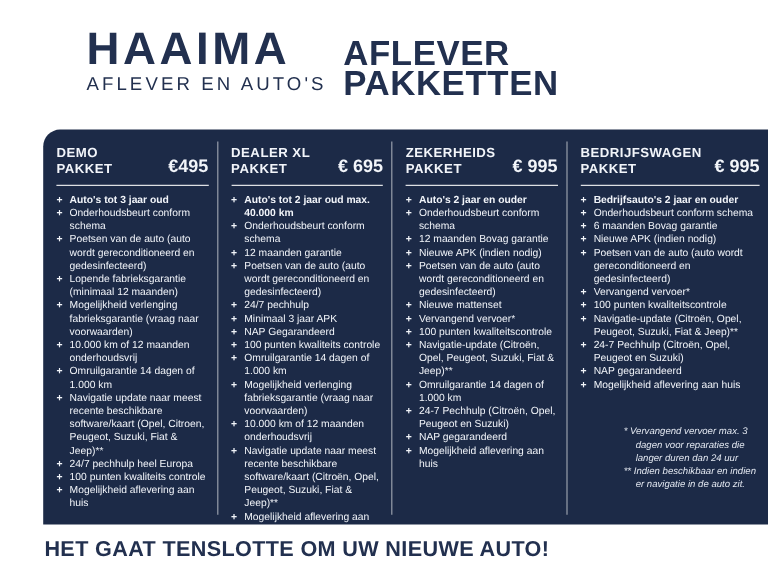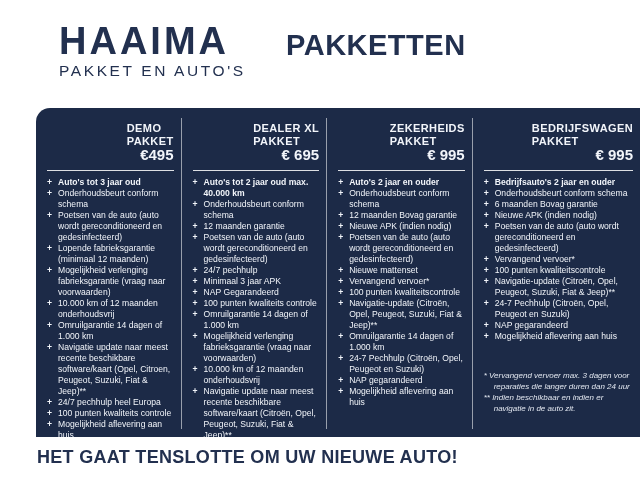--- a/index.html
+++ b/index.html
@@ -8,63 +8,64 @@
     --light:#F2F5FA;
   }
   html,body{margin:0;padding:0;}
   body{
     width:640px;height:480px;position:relative;overflow:hidden;
     background:#ffffff;
     font-family:"Liberation Sans", sans-serif;
     color:var(--navy);
   }
   
-  .logo{position:absolute;left:59px;top:22px;color:var(--navy);}
+  .logo{position:absolute;left:72px;top:22px;color:var(--navy);}
   .logo-name{font-size:38px;font-weight:bold;letter-spacing:3px;line-height:38px;}
   .logo-sub{font-size:15.5px;letter-spacing:2.6px;margin-top:2px;}
   .main-title{
     position:absolute;left:286px;top:33px;color:var(--navy);
     font-weight:bold;font-size:29px;line-height:25px;letter-spacing:0.5px;
   }
   
   .panel{
     position:absolute;left:36px;top:108px;width:604px;height:329px;
     background:var(--panel);border-radius:14px 0 0 0;
     display:flex;box-sizing:border-box;
     padding:10px 0 8px 0;color:var(--light);overflow:hidden;
   }
   .pkg{flex:1 1 0;min-width:0;box-sizing:border-box;padding:4px 7px 0 11px;}
   .pkg:last-child{flex:1.18 1 0;}
   .pkg + .pkg{border-left:1px solid rgba(255,255,255,0.55);}
-  .pkg-head{display:flex;justify-content:space-between;align-items:flex-end;flex-direction:column;}
+  .pkg-head{display:flex;justify-content:space-between;align-items:flex-end;}
   .pkg-name{font-weight:bold;font-size:11px;line-height:12.5px;letter-spacing:0.4px;}
   .pkg-price{font-weight:bold;font-size:15px;line-height:16px;white-space:nowrap;}
   .pkg-rule{border:none;border-top:1px solid rgba(255,255,255,0.85);margin:7px 0 6px 0;}
   .pkg-items{list-style:none;margin:0;padding:0;font-size:8.6px;line-height:11px;}
   .pkg-items li:first-child{font-weight:bold;}
   .item{display:flex;}
   .plus{flex:0 0 11px;width:11px;font-weight:bold;}
   .txt{flex:1;min-width:0;}
-  .footnotes{margin-top:28px;font-size:8px;font-style:italic;line-height:11px;color:#e2e7f0;}
+  .footnotes{margin-top:28px;font-size:8px;font-style:italic;line-height:11px;color:#e2e7f0;margin-left:36px;}
   .fn{margin-left:10px;text-indent:-10px;}
   
   .tagline{
     position:absolute;left:37px;top:447px;
     font-size:18px;font-weight:bold;color:var(--navy);letter-spacing:0.3px;white-space:nowrap;
   }
 </style>
 </head>
 <body>
 
 <div class="logo">
   <div class="logo-name">HAAIMA</div>
-  <div class="logo-sub">PAKKET EN AUTO'S</div>
+  <div class="logo-sub">AFLEVER EN AUTO'S</div>
 </div>
 
 <div class="main-title">
+  <div>AFLEVER</div>
   <div>PAKKETTEN</div>
 </div>
 
 <div class="panel" id="panel">
   <section class="pkg">
     <header class="pkg-head">
       <div class="pkg-name">
         <div class="n1">DEMO</div>
         <div class="n2">PAKKET</div>
       </div>

